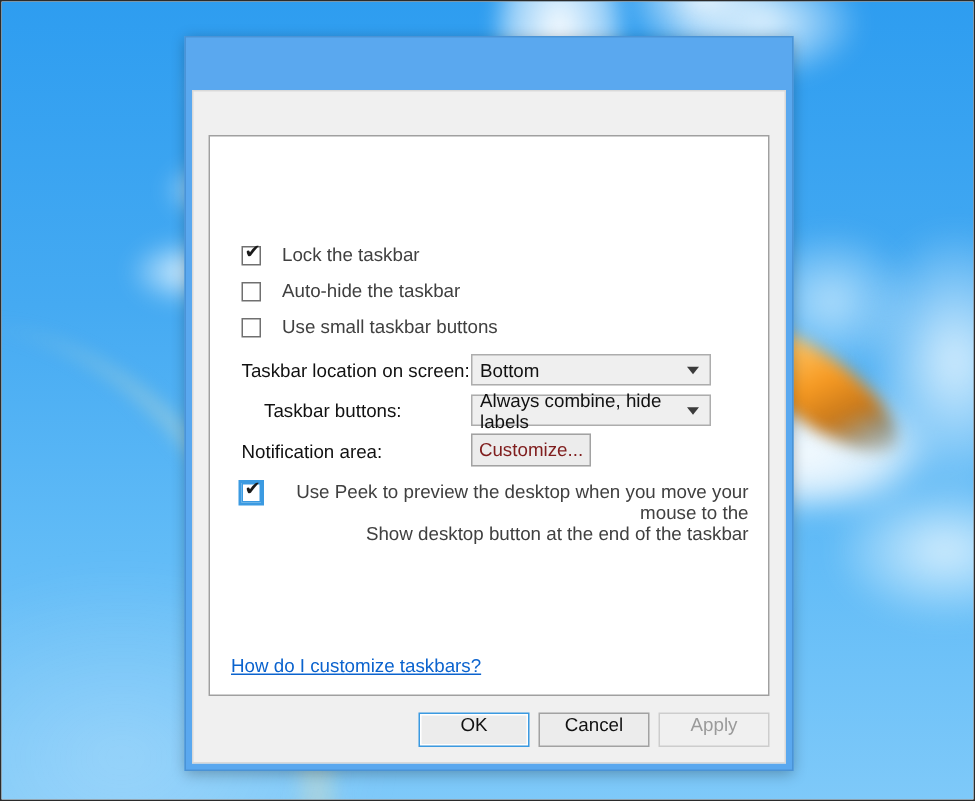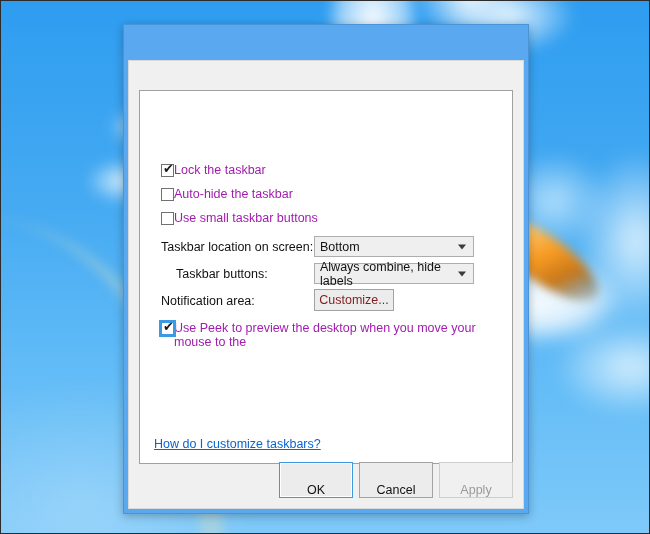--- a/index.html
+++ b/index.html
@@ -215,23 +215,24 @@
   .cbox .tick {
     position: absolute;
     left: 1px; top: -3px;
     font-size: 13px;
     line-height: 13px;
     color: #1a1a1a;
     font-family: "DejaVu Sans", sans-serif;
   }
   .cblabel {
     font-size: 12.5px;
-    color: #a21caf;
-    margin-left: 0;
+    color: #404040;
+    margin-left: 14px;
     line-height: 14px;
+    text-align: right;
   }
 
   .fieldlabel {
     position: absolute;
     font-size: 12.5px;
     color: #111111;
   }
 
   .combo {
     position: absolute;
@@ -280,28 +281,28 @@
   }
 
   
   .buttonrow {
     position: absolute;
     right: 10px; bottom: 10px;
     display: flex;
     gap: 6px;
   }
   .dlgbtn {
-    width: 74px; height: 36px;
+    width: 74px; height: 23px;
     box-sizing: border-box;
     background: #ececec;
     border: 1px solid #a2a2a2;
     font-size: 12.5px;
     color: #111111;
     display: flex;
-    align-items: flex-end;
+    align-items: flex-start;
     justify-content: center;
     cursor: pointer;
   }
   .dlgbtn.default {
     border: 1px solid #3b9ae1;
     box-shadow: inset 0 0 0 1px #ffffff;
     background: #ececec;
   }
   .dlgbtn.disabled {
     color: #9a9a9a;
@@ -371,20 +372,21 @@
         <div class="pushbutton" style="left:174px; top:198px; width:80px;">
           <span>Customize...</span>
         </div>
 
         <div class="checkrow" style="left:21px; top:230px; width:338px;">
           <span class="cbox focused">
             <span class="tick">✔</span>
           </span>
           <span class="cblabel">
             <span>Use Peek to preview the desktop when you move your mouse to the</span><br>
+            <span>Show desktop button at the end of the taskbar</span>
           </span>
         </div>
 
         <span class="helplink">How do I customize taskbars?</span>
       </div>
 
       <div class="buttonrow">
         <div class="dlgbtn default">
           <span>OK</span>
         </div>

